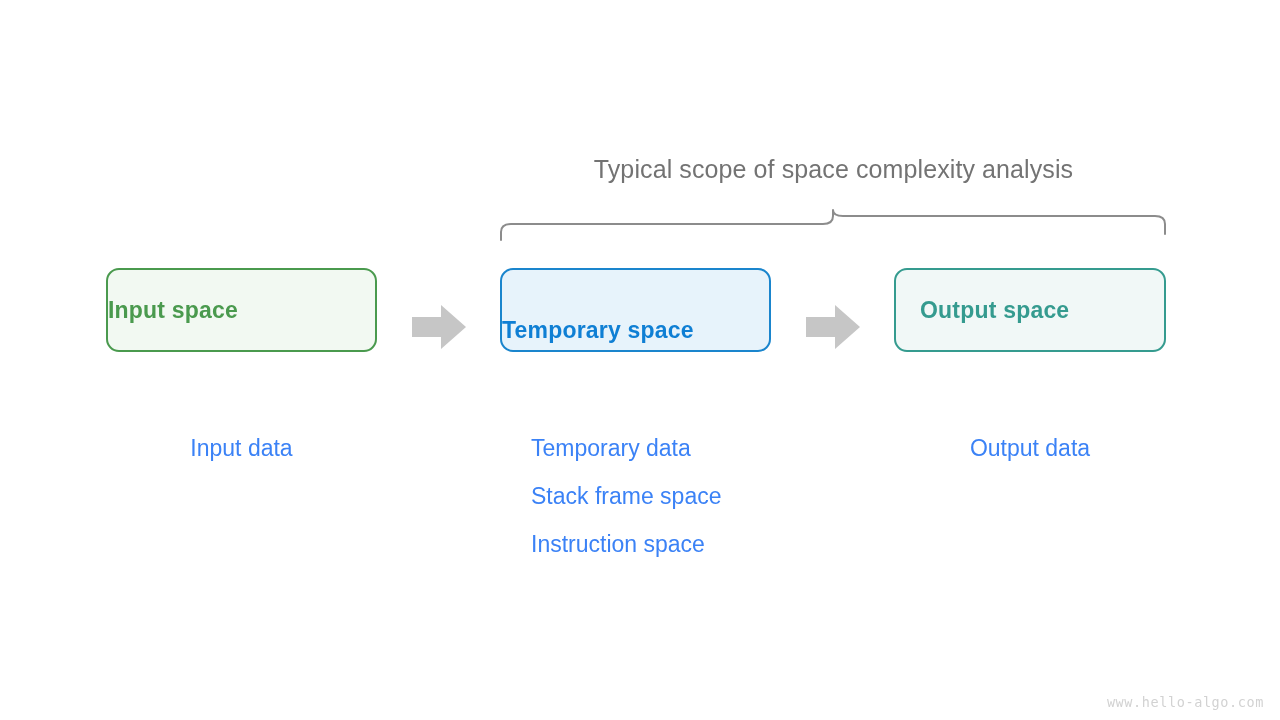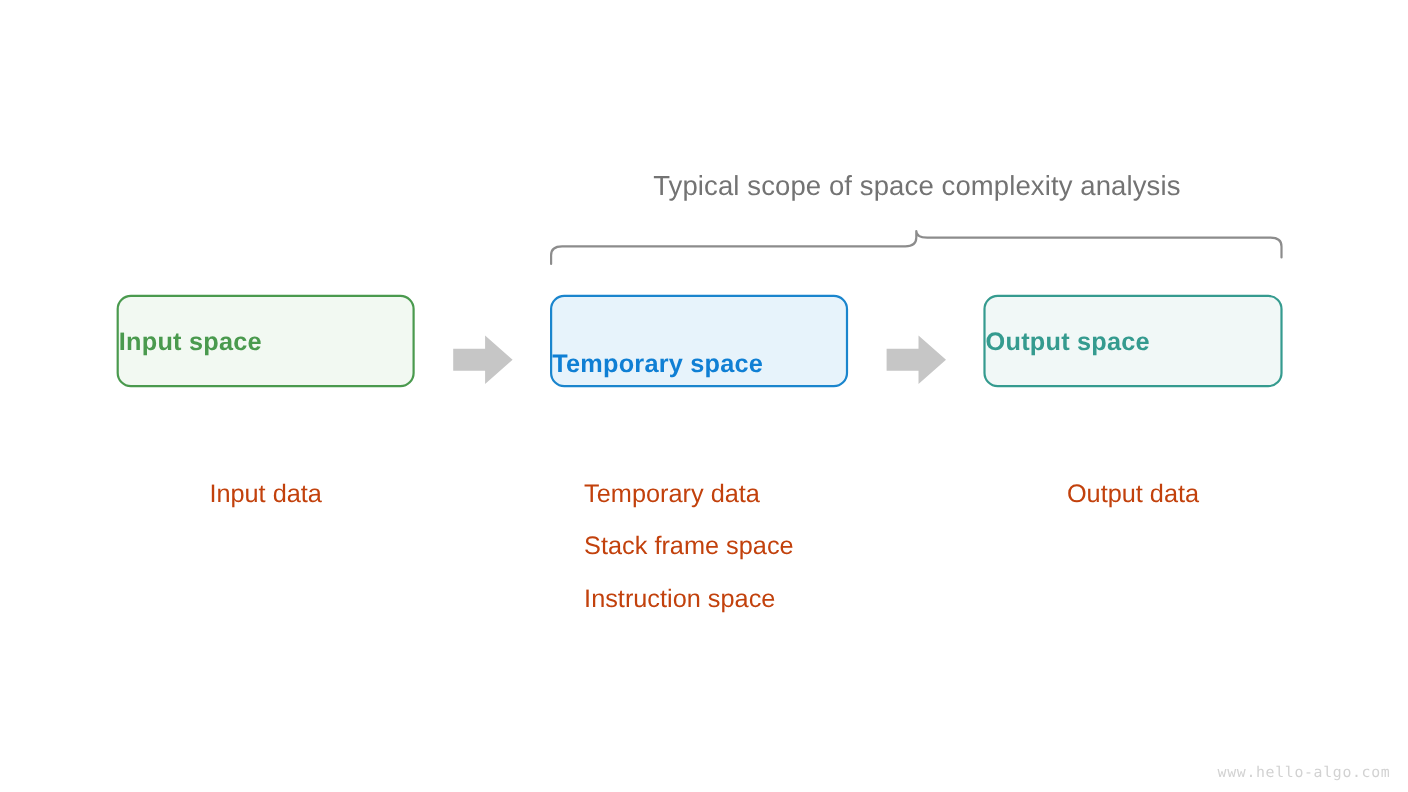--- a/index.html
+++ b/index.html
@@ -78,38 +78,39 @@
     border-color: #1a85cd;
     background: #e7f3fb;
   }
   #box-temporary .box-label { color: #0f7fd4; margin-top: 40px; }
 
   #box-output {
     left: 894px;
     width: 272px;
     border-color: #359b8f;
     background: #f1f8f7;
+    padding-left: 24px;
   }
   #box-output .box-label { color: #359b8f; }
 
   
   .arrow {
     position: absolute;
     top: 303px;
     width: 58px;
     height: 48px;
   }
   #arrow-input-temporary { left: 410px; }
   #arrow-temporary-output { left: 804px; }
 
   
   .caption {
     position: absolute;
     font-size: 23px;
-    color: #c2410c;
+    color: #3b82f6;
     white-space: nowrap;
   }
   .caption-line { line-height: 48px; }
 
   #caption-input {
     left: 106px;
     top: 424px;
     width: 271px;
     text-align: center;
   }

